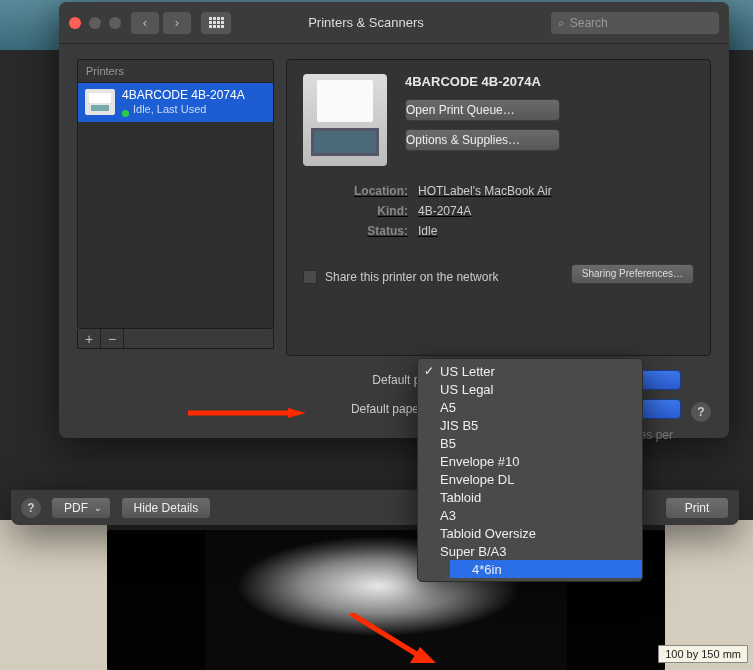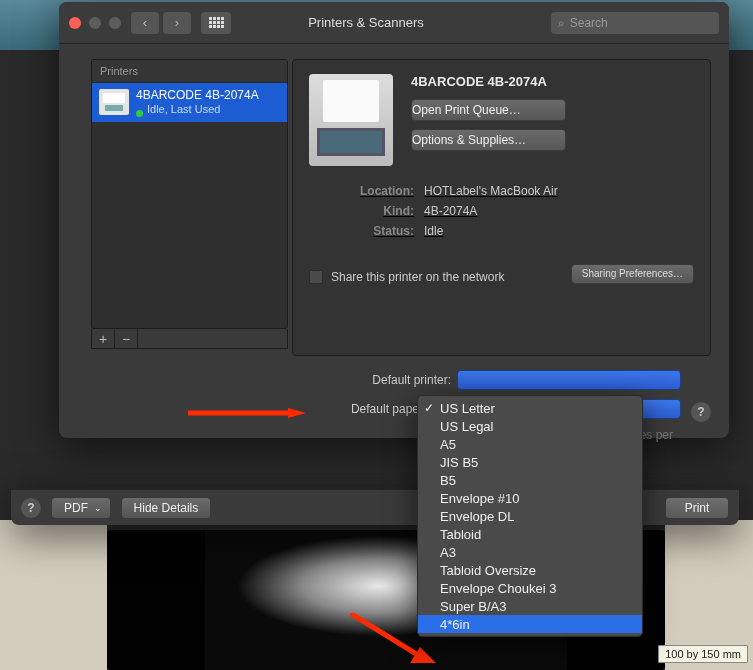--- a/index.html
+++ b/index.html
@@ -42,21 +42,21 @@
 
 .search-wrap {
   width: 168px; height: 22px; background: #555; border-radius: 4px; display: flex; align-items: center; padding: 0 7px;
 }
 .search-wrap .mag { color: #999; font-size: 12px; margin-right: 5px; }
 .search-wrap input {
   flex: 1; background: transparent; border: none; color: #ccc; font-size: 12px; outline: none;
 }
 .search-wrap input::placeholder { color: #999; }
 
-.body { display: flex; padding: 15px 18px 12px 32px; gap: 4px; }
+.body { display: flex; padding: 15px 18px 12px 18px; gap: 12px; }
 
 
 .left { width: 197px; }
 .printers-list {
   height: 270px; background: #2f2f2f; border: 1px solid #1c1c1c; border-radius: 3px; overflow: hidden;
 }
 .printers-head { background: #353535; color: #999; font-size: 11px; padding: 5px 8px; border-bottom: 1px solid #252525; }
 .printer-row {
   display: flex; align-items: center; padding: 5px 7px; background: #1d5dd4; color: #fff; gap: 7px;
 }
@@ -121,29 +121,29 @@
 }
 
 
 .arrow1 { position: absolute; left: 188px; top: 408px; width: 118px; height: 10px; pointer-events: none; }
 .arrow2 { position: absolute; left: 350px; top: 613px; width: 86px; height: 60px; pointer-events: none; }
 .arrow-line { stroke: #ff2a00; stroke-width: 5; fill: none; }
 .arrow-head { fill: #ff2a00; }
 
 
 .dropdown {
-  position: absolute; left: 417px; top: 395px; width: 226px; background: #4a4a4a;
+  position: absolute; left: 417px; top: 358px; width: 226px; background: #4a4a4a;
   border: 1px solid #2c2c2c; border-radius: 5px; box-shadow: 0 8px 30px rgba(0,0,0,0.6);
   padding: 3px 0; z-index: 50;
 }
 .dd-item {
   display: flex; align-items: center; padding: 0 14px 0 22px; height: 18px; font-size: 13px; color: #eee; position: relative;
 }
 .dd-item.checked::before { content: '✓'; position: absolute; left: 6px; font-size: 12px; }
-.dd-item.hover { background: #2b6fe8; }
+.dd-item.hover { background: #2b6fe8; margin-left: 32px; }
 
 
 .print-dialog {
   position: absolute; left: 11px; top: 489px; width: 728px; height: 36px;
   background: #3a3a3a; border-top: 1px solid #262626; border-bottom-left-radius: 8px; border-bottom-right-radius: 8px;
   box-shadow: 0 10px 40px rgba(0,0,0,0.6);
   display: flex; align-items: center; padding: 0 10px; gap: 10px;
 }
 .help2 { width: 20px; height: 20px; border-radius: 50%; background: #555; color: #ccc; font-size: 12px; display: flex; align-items: center; justify-content: center; font-weight: 700; }
 .pdf-btn {
@@ -287,21 +287,20 @@
     <div class="dd-item checked">US Letter</div>
     <div class="dd-item">US Legal</div>
     <div class="dd-item">A5</div>
     <div class="dd-item">JIS B5</div>
     <div class="dd-item">B5</div>
     <div class="dd-item">Envelope #10</div>
     <div class="dd-item">Envelope DL</div>
     <div class="dd-item">Tabloid</div>
     <div class="dd-item">A3</div>
     <div class="dd-item">Tabloid Oversize</div>
-    <div class="dd-item">Envelope Choukei 3</div>
     <div class="dd-item">Super B/A3</div>
     <div class="dd-item hover">4*6in</div>
   </div>
 
 <div class="print-dialog">
   <div class="help2">?</div>
   <div class="pdf-btn">
     <span>PDF</span>
     <span class="car">⌄</span>
   </div>

